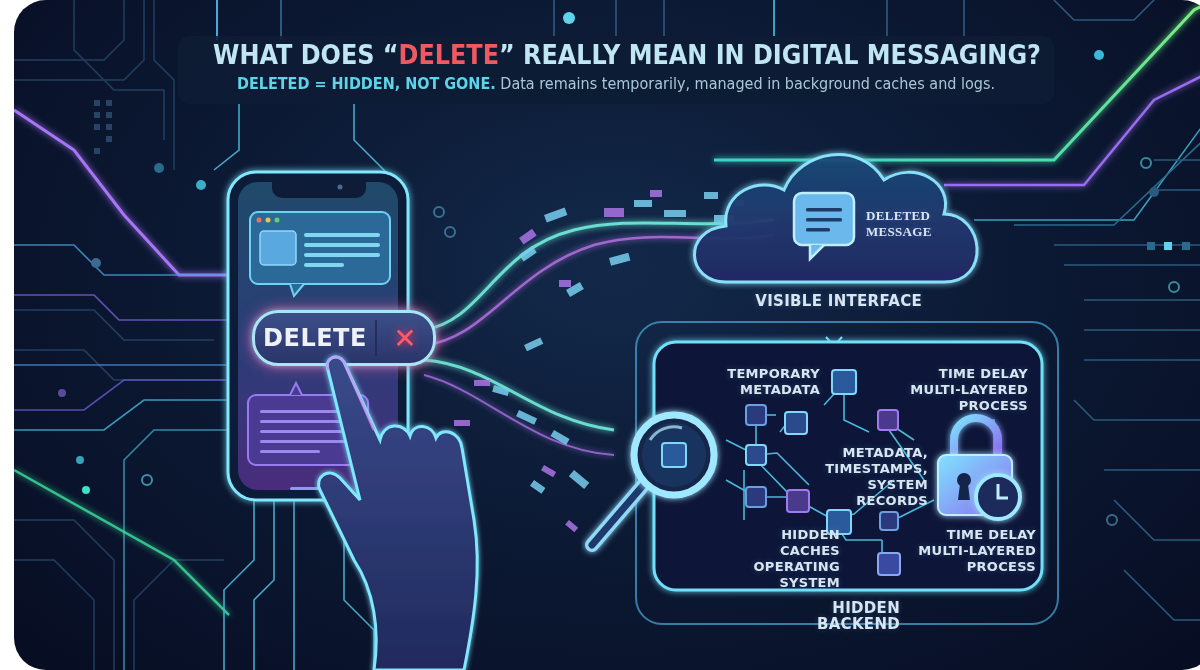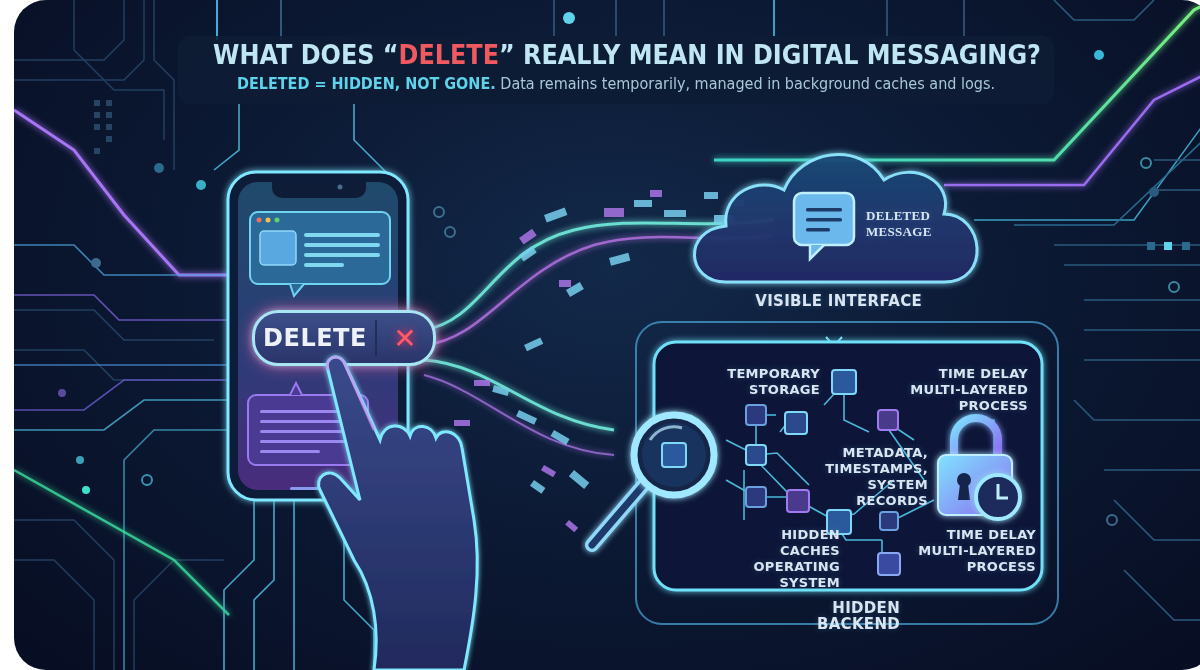--- a/index.html
+++ b/index.html
@@ -338,21 +338,21 @@
     </defs>
     <path d="M14 30 C10 18 24 12 30 22 L66 100 C70 82 90 82 96 96 C100 82 118 84 122 98 C128 86 146 92 148 108 L160 180 C168 230 160 280 150 330 L60 330 C66 290 60 250 40 220 L6 150 C0 138 14 126 26 138 L46 160 Z" fill="url(#handGrad)" stroke="#7fe8ff" stroke-width="3" filter="url(#hglow)"></path>
     <path d="M14 30 C10 18 24 12 30 22 L60 90" stroke="#d08af0" stroke-width="3" fill="none" opacity="0.7"></path>
   </svg>
 
   <div class="label" style="left:852px;top:208px;text-align:left;font-size:13px;font-family:Liberation Serif, serif;">DELETED
 MESSAGE</div>
   <div class="label" style="left:738px;top:293px;width:170px;font-size:15px;">VISIBLE INTERFACE</div>
 
   <div class="label" style="left:686px;top:366px;width:120px;font-size:13px;">TEMPORARY
-STORAGE</div>
+METADATA</div>
   <div class="label" style="left:874px;top:366px;width:140px;font-size:13px;">TIME DELAY
 MULTI-LAYERED
 PROCESS</div>
   <div class="label" style="left:676px;top:527px;width:150px;font-size:13px;">HIDDEN
 CACHES
 OPERATING SYSTEM</div>
   <div class="label" style="left:782px;top:445px;width:132px;font-size:13px;">METADATA,
 TIMESTAMPS,
 SYSTEM RECORDS</div>
   <div class="label" style="left:892px;top:527px;width:130px;font-size:13px;">TIME DELAY

